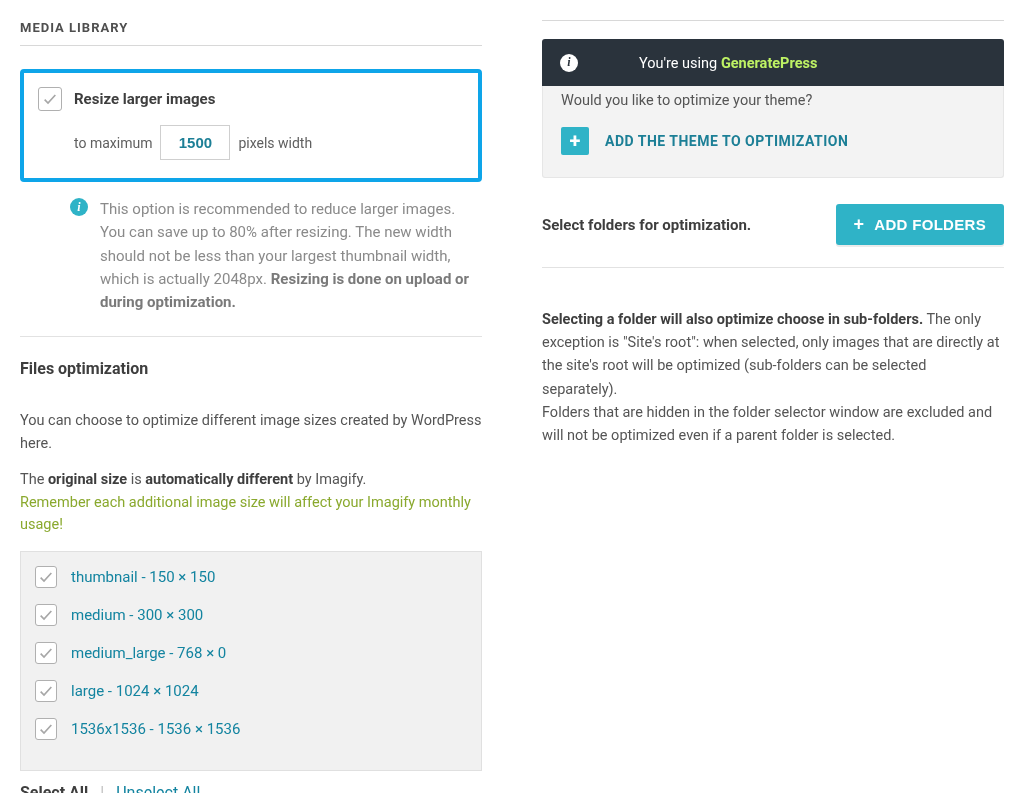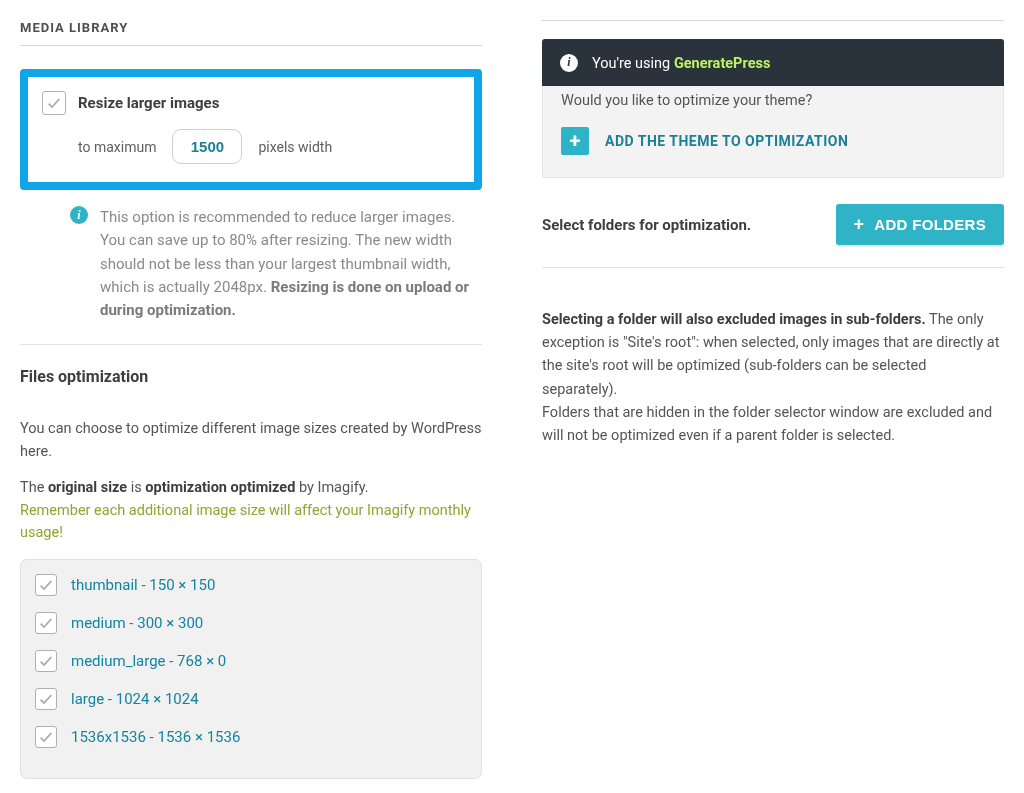--- a/index.html
+++ b/index.html
@@ -14,75 +14,75 @@
 .col { flex: 1; }
 h3.section-title {
   font-size: 13px;
   font-weight: 700;
   letter-spacing: 1px;
   color: #4f4f4f;
   margin-bottom: 10px;
 }
 .hr { height: 1px; background: #d8d8d8; border: none; margin-bottom: 18px; }
 .resize-box {
-  border: 8px solid #0ea5e9;
+  border: 4px solid #0ea5e9;
   border-radius: 4px;
   padding: 14px 6px 18px 14px;
   margin-bottom: 16px;
   margin-top: 23px;
 }
 .resize-row { display: flex; align-items: center; gap: 12px; }
 .checkbox {
   width: 24px; height: 24px; border: 1.5px solid #b0b0b0; border-radius: 3px;
   display: inline-flex; align-items: center; justify-content: center;
   background: #fff; cursor: pointer;
 }
 .checkbox svg { width: 16px; height: 16px; stroke: #a7a7a7; stroke-width: 2.5; fill: none; }
 .resize-label { font-weight: 700; color: #3e3e3e; font-size: 15px; }
-.resize-sub { display: flex; align-items: center; gap: 16px; margin-top: 14px; margin-left: 36px; color: #5f5f5f; font-size: 14px; }
+.resize-sub { display: flex; align-items: center; gap: 8px; margin-top: 14px; margin-left: 36px; color: #5f5f5f; font-size: 14px; }
 .num-input {
-  width: 70px; padding: 8px 6px; border: 1px solid #cfcfcf; border-radius: 9px;
+  width: 70px; padding: 8px 6px; border: 1px solid #cfcfcf; border-radius: 0;
   font-size: 15px; font-weight: 700; color: #1c7f96; text-align: center;
 }
 .info-row { display: flex; gap: 12px; padding: 0 0 0 50px; }
 .info-icon {
   width: 18px; height: 18px; border-radius: 50%; background: #2fb3c7;
   color: #fff; font-weight: 700; font-size: 12px; display: inline-flex;
   align-items: center; justify-content: center; flex-shrink: 0; font-style: italic; font-family: Georgia, serif;
 }
 .info-text { font-size: 15px; color: #8a8a8a; line-height: 1.55; }
 .info-text b { color: #7a7a7a; }
 .hr2 { height: 1px; background: #e2e2e2; margin: 22px 0; }
 .subhead { font-size: 16px; font-weight: 700; color: #3e3e3e; margin-bottom: 32px; }
 .body-text { font-size: 14.5px; color: #555; line-height: 1.55; margin-bottom: 14px; }
 .body-text b { color: #3e3e3e; }
 .warn { color: #8aa92e; }
 .size-list {
-  background: #f1f1f1; border: 1px solid #e0e0e0; border-radius: 7px;
+  background: #f1f1f1; border: 1px solid #e0e0e0; border-radius: 0;
   height: 220px; overflow-y: scroll; padding: 6px 0;
   scrollbar-width: auto;
 }
 .size-list::-webkit-scrollbar { width: 14px; }
 .size-list::-webkit-scrollbar-thumb { background: #c0c0c0; }
 .size-list::-webkit-scrollbar-track { background: #eaeaea; }
 .size-item {
   display: flex; align-items: center; gap: 14px; padding: 8px 14px;
   color: #1384a0; font-size: 15px; cursor: pointer;
 }
 .size-item .checkbox { width: 22px; height: 22px; }
 .select-row { margin-top: 12px; font-size: 16px; display: flex; align-items: center; gap: 12px; }
 .select-row a { color: #1384a0; text-decoration: underline; cursor: pointer; }
 .select-row .sa { color: #3e3e3e; font-weight: 700; cursor: pointer; }
 .select-row .pipe { color: #bdbdbd; }
 .theme-banner {
   background: #2a333c; color: #fff; border-radius: 3px 3px 0 0;
   padding: 14px 18px; display: flex; align-items: center; gap: 14px;
 }
 .theme-banner .info-icon { background: #fff; color: #2a333c; }
-.theme-banner span.pre { font-size: 14.5px; }
+.theme-banner span.pre { font-size: 14.5px; margin-left: 47px; }
 .theme-banner .brand { color: #bef264; font-weight: 700; font-size: 14.5px; }
 .theme-body {
   background: #f3f3f3; border: 1px solid #e6e6e6; border-top: none;
   border-radius: 0 0 3px 3px; padding: 6px 18px 22px 18px;
 }
 .theme-body .q { color: #555; font-size: 14.5px; margin-bottom: 18px; }
 .add-theme { display: flex; align-items: center; gap: 16px; cursor: pointer; }
 .plus-sq {
   width: 28px; height: 28px; background: #2fb3c7; color: #fff; font-weight: 700;
   display: inline-flex; align-items: center; justify-content: center; font-size: 20px;
@@ -130,21 +130,21 @@
       <p class="info-text">
         <span>This option is recommended to reduce larger images. You can save up to 80% after resizing. The new width should not be less than your largest thumbnail width, which is actually 2048px. </span><b>Resizing is done on upload or during optimization.</b>
       </p>
     </div>
 
     <div class="hr2"></div>
 
     <div class="subhead">Files optimization</div>
     <p class="body-text">You can choose to optimize different image sizes created by WordPress here.</p>
     <p class="body-text">
-      <span>The </span><b>original size</b><span> is </span><b>optimization optimized</b><span> by Imagify.</span><br>
+      <span>The </span><b>original size</b><span> is </span><b>automatically different</b><span> by Imagify.</span><br>
       <span class="warn">Remember each additional image size will affect your Imagify monthly usage!</span>
     </p>
 
     <div class="size-list">
       <div class="size-item">
         <span class="checkbox">
             <svg viewBox="0 0 24 24">
               <polyline points="4 13 9 18 20 6"></polyline>
             </svg>
           </span>
@@ -211,17 +211,17 @@
     <div class="folder-row">
       <span class="lbl">Select folders for optimization.</span>
       <button class="btn-add-folders">
         <span class="plus">+</span>
         <span>ADD FOLDERS</span>
       </button>
     </div>
     <div class="hr2"></div>
 
     <p class="folder-text">
-      <b>Selecting a folder will also excluded images in sub-folders.</b><span> The only exception is "Site's root": when selected, only images that are directly at the site's root will be optimized (sub-folders can be selected separately).</span><br>
+      <b>Selecting a folder will also optimize choose in sub-folders.</b><span> The only exception is "Site's root": when selected, only images that are directly at the site's root will be optimized (sub-folders can be selected separately).</span><br>
       <span>Folders that are hidden in the folder selector window are excluded and will not be optimized even if a parent folder is selected.</span>
     </p>
   </div>
 </div>
 
 </body></html>

